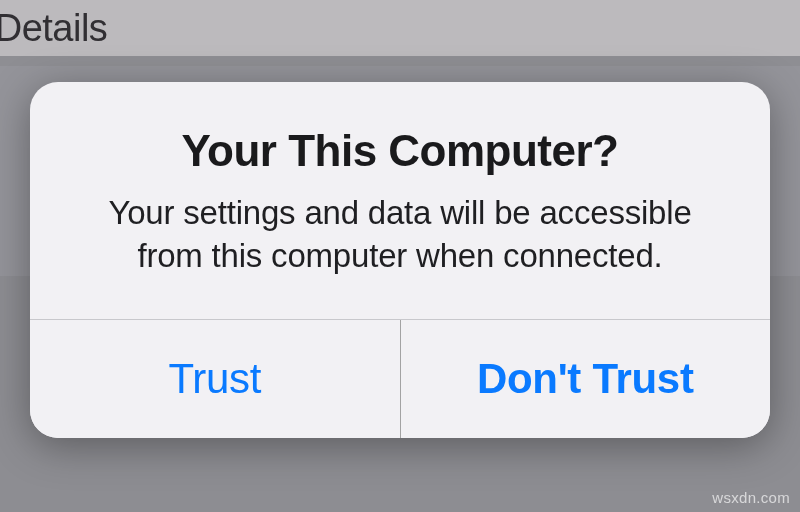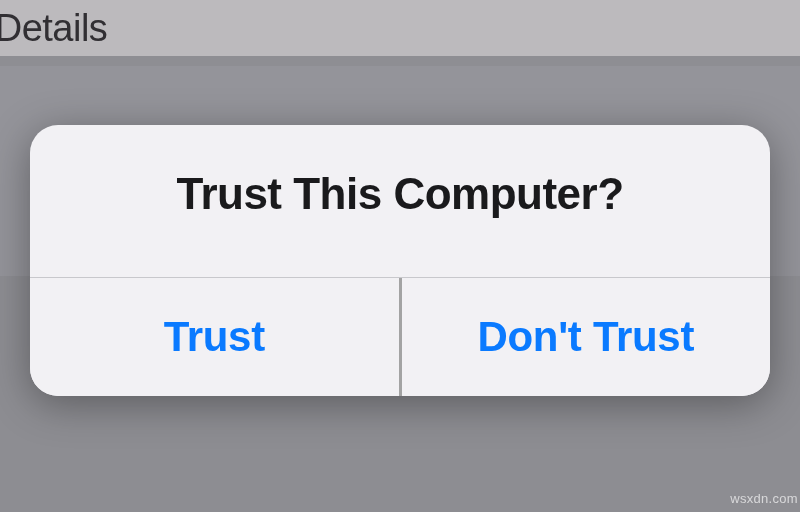--- a/index.html
+++ b/index.html
@@ -99,51 +99,52 @@
       align-items: center;
       justify-content: center;
       font-size: 42px;
       color: #0a7aff;
       background: #f2f1f4;
       cursor: pointer;
       user-select: none;
       letter-spacing: -0.3px;
     }
     .alert-button.cancel {
-      font-weight: 700;
-      border-right: 3px solid #a3a3a3;
+      font-weight: 400;
+      border-right: 1px solid #a3a3a3;
     }
     .alert-button.default {
       font-weight: 600;
       text-align: right;
     }
     .watermark {
       position: absolute;
-      right: 2px;
+      right: 10px;
       bottom: 6px;
-      font-size: 13px;
+      font-size: 15px;
       color: rgba(255,255,255,0.65);
       letter-spacing: 0.3px;
     }
   </style>
 </head>
 <body>
 
 <div class="backdrop">
   <div class="header-strip">
     <span class="header-text">e Details</span>
   </div>
   <div class="divider-strip"></div>
   <div class="content-strip"></div>
 </div>
 
 <div class="overlay">
   <div class="alert">
     <div class="alert-body">
-      <div class="alert-title">Trust This Computer?</div>
+      <div class="alert-title">Your This Computer?</div>
+      <div class="alert-message">Your settings and data will be accessible from this computer when connected.</div>
     </div>
     <div class="alert-buttons">
       <div class="alert-button cancel">Trust</div>
       <div class="alert-button default">Don't Trust</div>
     </div>
   </div>
 </div>
 
 <div class="watermark">wsxdn.com</div>
 

